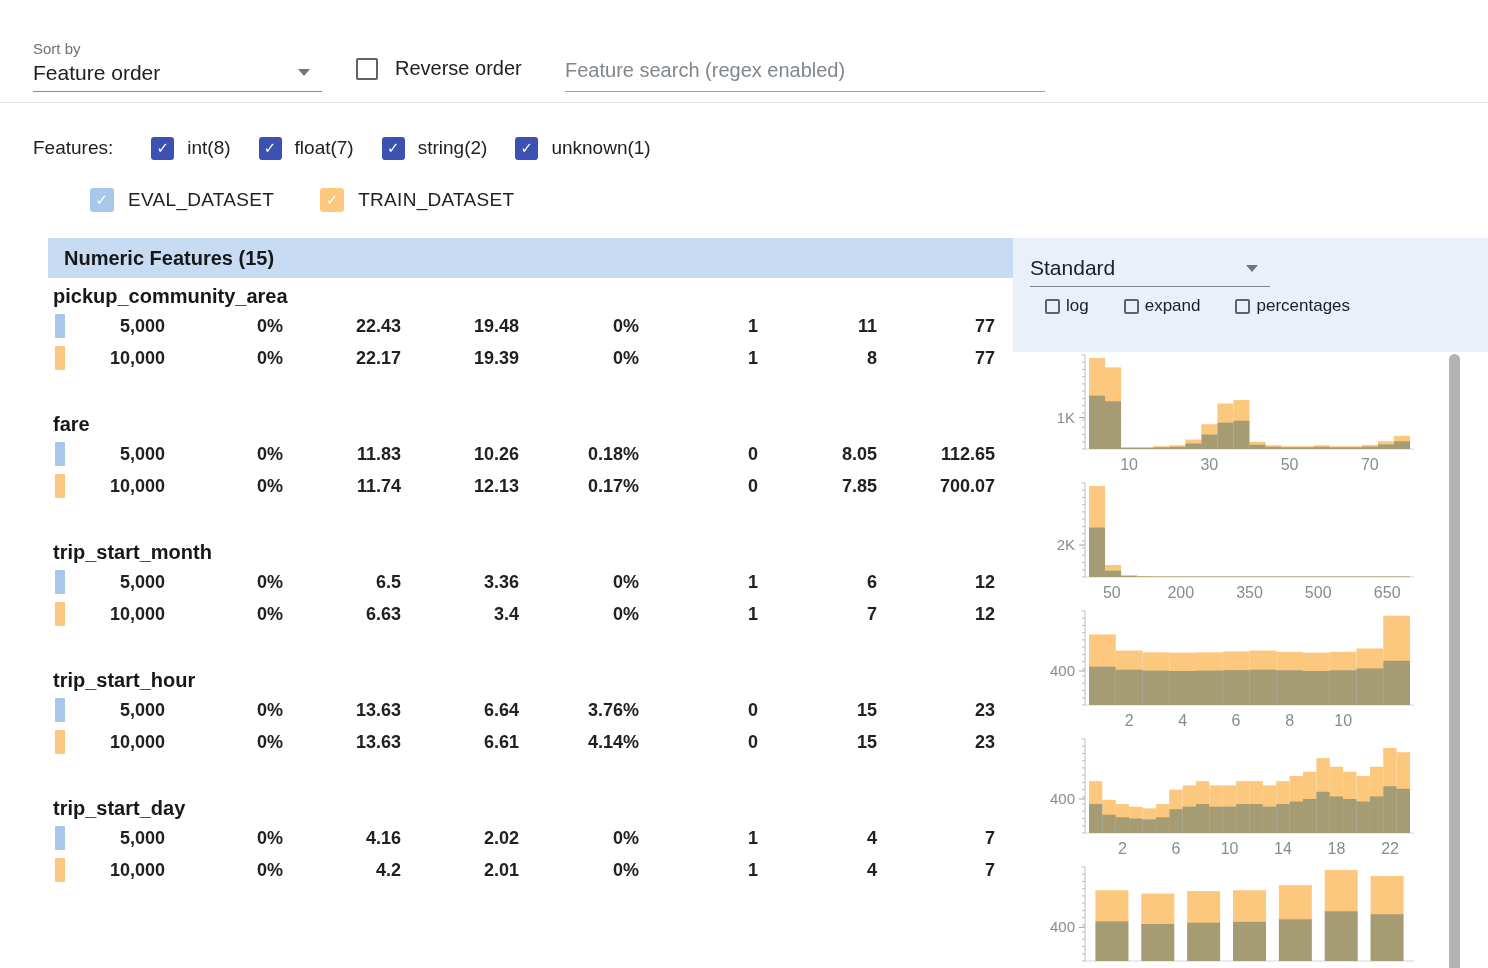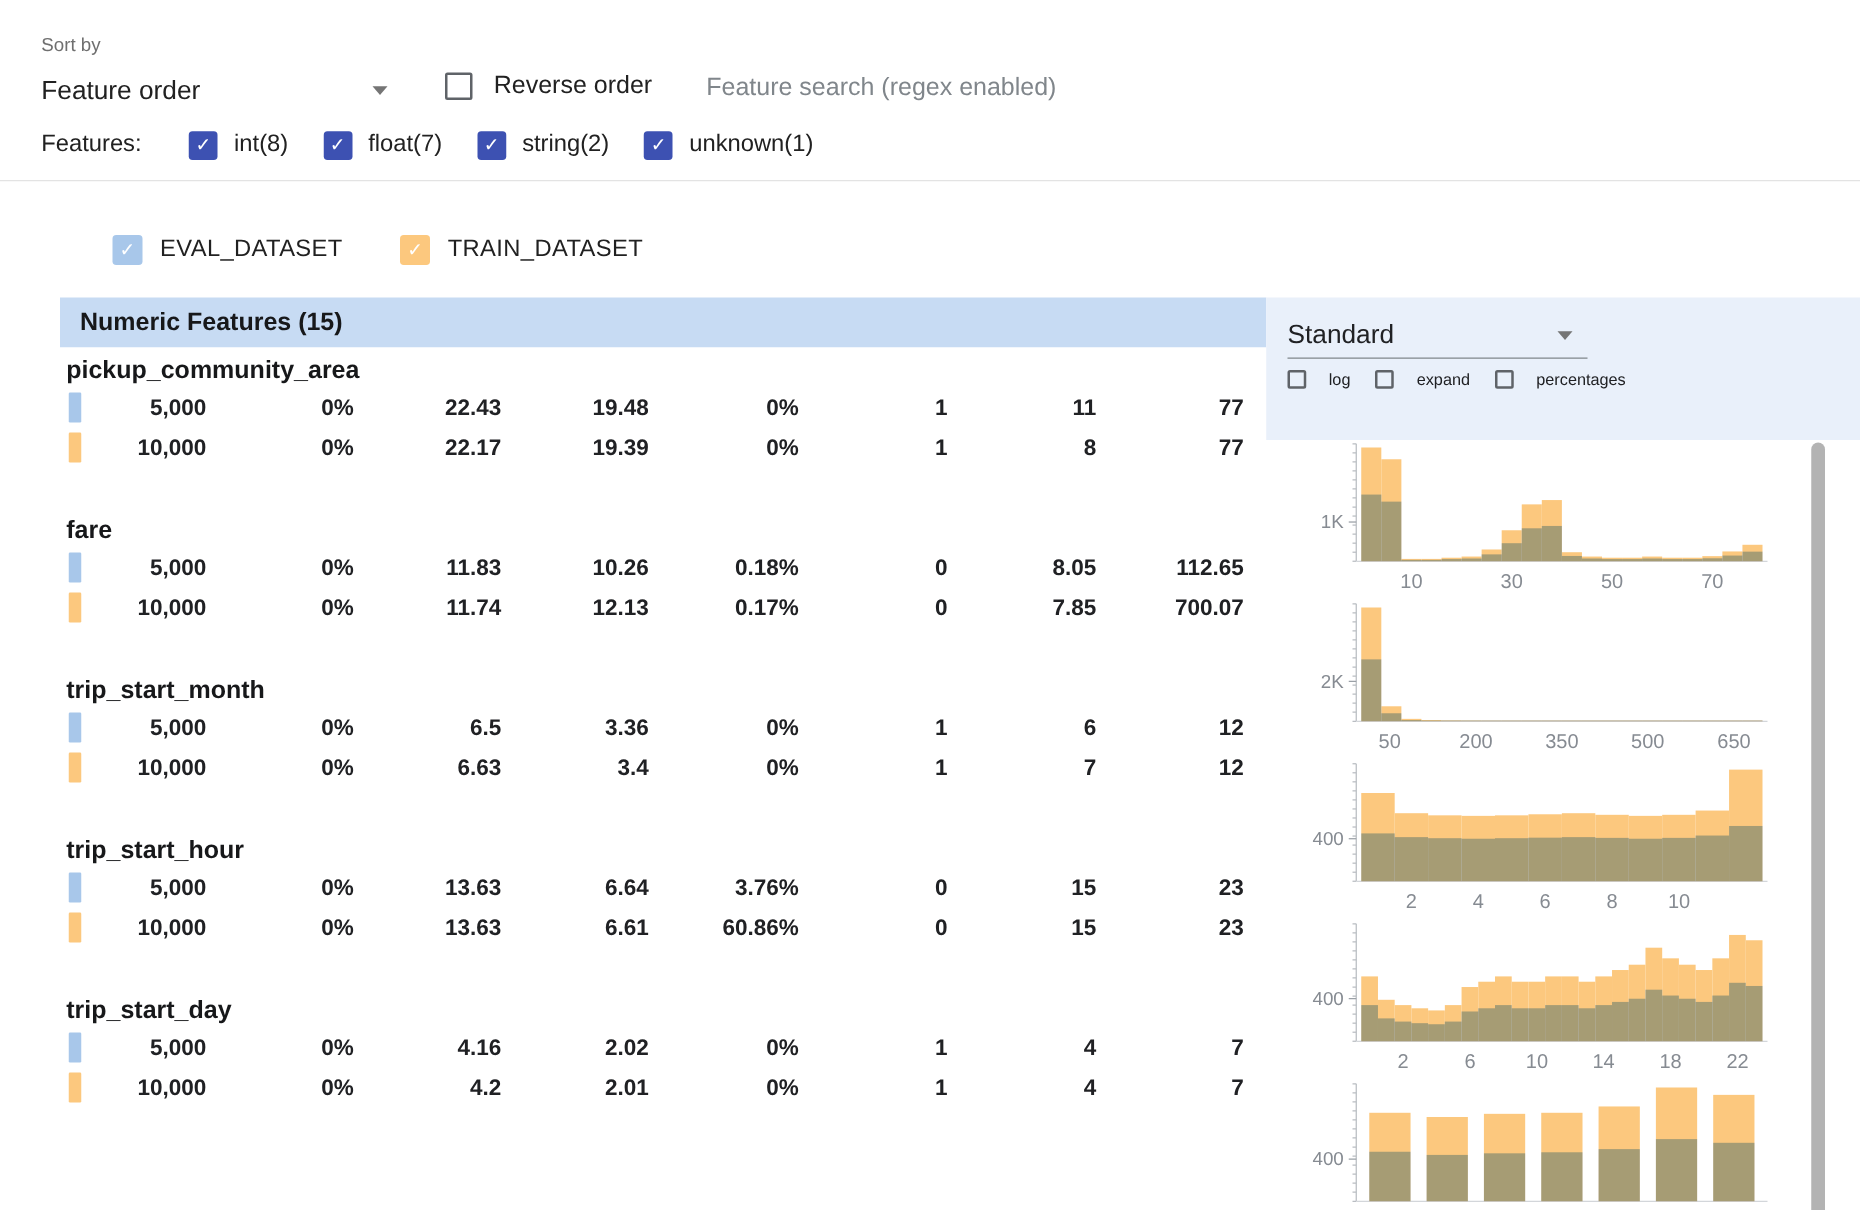--- a/index.html
+++ b/index.html
@@ -7,34 +7,34 @@
     --panelBg:#e9f0fa;
     --tableHeaderBg:#c7dbf3;
   }
   *{margin:0;padding:0;box-sizing:border-box;}
   html,body{width:1488px;height:968px;overflow:hidden;background:#fff;
     font-family:"Liberation Sans","DejaVu Sans",sans-serif;color:#212121;}
   .app{position:relative;width:1488px;height:968px;}
 
   
   .toolbar{position:absolute;top:0;left:0;width:100%;height:103px;border-bottom:1px solid #e3e3e3;background:#fff;}
-  .sort-by-label{position:absolute;left:33px;top:28px;font-size:15px;color:#6f6f6f;}
+  .sort-by-label{position:absolute;left:33px;top:40px;font-size:15px;color:#6f6f6f;}
   .sort-select{position:absolute;left:33px;top:54px;width:289px;height:38px;border-bottom:1px solid #8a8a8a;
     font-size:21px;color:#212121;display:flex;justify-content:space-between;align-items:center;cursor:pointer;}
   .arrow-down{width:0;height:0;border-left:6px solid transparent;border-right:6px solid transparent;
     border-top:7px solid #757575;margin-right:12px;}
   .reverse-wrap{position:absolute;left:356px;top:57px;display:flex;align-items:center;gap:17px;font-size:20px;color:#212121;cursor:pointer;}
   .cb-unchecked{width:22px;height:22px;border:2px solid #5f6368;border-radius:2px;background:#fff;flex:none;}
   .search-input{position:absolute;left:565px;top:50px;width:480px;height:42px;border:none;outline:none;
     border-bottom:1px solid #9aa0a6;font-size:20px;color:#212121;background:transparent;
     font-family:"Liberation Sans","DejaVu Sans",sans-serif;}
   .search-input::placeholder{color:#80868b;opacity:1;}
 
   
-  .filter-row{position:absolute;top:88px;left:0;width:100%;height:57px;border-bottom:1px solid #e3e3e3;
+  .filter-row{position:absolute;top:120px;left:0;width:100%;height:57px;border-bottom:1px solid #e3e3e3;
     display:flex;align-items:center;background:#fff;}
   .features-label{margin-left:33px;font-size:19px;color:#212121;}
   .filter-items{display:flex;margin-left:38px;gap:28px;}
   .filter-item{display:flex;align-items:center;gap:13px;font-size:19px;cursor:pointer;}
   .cb{width:23px;height:23px;border-radius:3px;display:flex;align-items:center;justify-content:center;
     color:#fff;font-size:15px;font-weight:bold;flex:none;}
   .cb-accent{background:var(--accent);}
 
   
   .dataset-row{position:absolute;top:162px;left:0;width:100%;height:76px;display:flex;align-items:center;background:#fff;}
@@ -61,21 +61,21 @@
   .cell-first{display:flex;align-items:center;justify-content:space-between;padding-left:7px;height:100%;}
   .swatch{width:10px;height:24px;border-radius:1px;flex:none;}
 
   
   .chart-panel{position:absolute;left:965px;top:0;right:0;height:114px;background:var(--panelBg);
     padding:10px 0 0 17px;}
   .panel-title{font-size:16px;color:#5f6368;}
   .panel-select{width:240px;margin-top:8px;border-bottom:1px solid #80868b;font-size:21px;color:#202124;
     display:flex;justify-content:space-between;align-items:center;padding-bottom:6px;cursor:pointer;gap:24px;}
   .chart-options{display:flex;gap:20px;margin-top:9px;align-items:center;}
-  .opt{display:flex;align-items:center;gap:18px;font-size:13px;color:#202124;cursor:pointer;}
+  .opt{display:flex;align-items:center;gap:6px;font-size:17px;color:#202124;cursor:pointer;margin-left:15px;}
   .cb-small{width:15px;height:15px;border:2px solid #5f6368;border-radius:2px;background:transparent;flex:none;}
 
   .charts{position:absolute;left:965px;top:114px;right:0;bottom:0;overflow:hidden;background:#fff;}
   .chart-block{height:128px;position:relative;}
   .chart-block svg{display:block;}
 
   .scrollbar{position:absolute;left:1449px;top:354px;width:11px;height:640px;background:#b3b3b3;border-radius:6px;}
 </style>
 </head>
 <body>
@@ -237,21 +237,21 @@
               <div class="cell c7">23</div>
             </div>
             <div class="stats-row">
               <div class="cell c0 cell-first">
                 <span class="swatch" style="background: rgb(252, 200, 126);"></span>
                 <span>10,000</span>
               </div>
               <div class="cell c1">0%</div>
               <div class="cell c2">13.63</div>
               <div class="cell c3">6.61</div>
-              <div class="cell c4">60.86%</div>
+              <div class="cell c4">4.14%</div>
               <div class="cell c5">0</div>
               <div class="cell c6">15</div>
               <div class="cell c7">23</div>
             </div>
           </div>
           <div class="feature-group">
             <div class="feature-name">trip_start_day</div>
             <div class="stats-row">
               <div class="cell c0 cell-first">
                 <span class="swatch" style="background: rgb(168, 199, 234);"></span>

